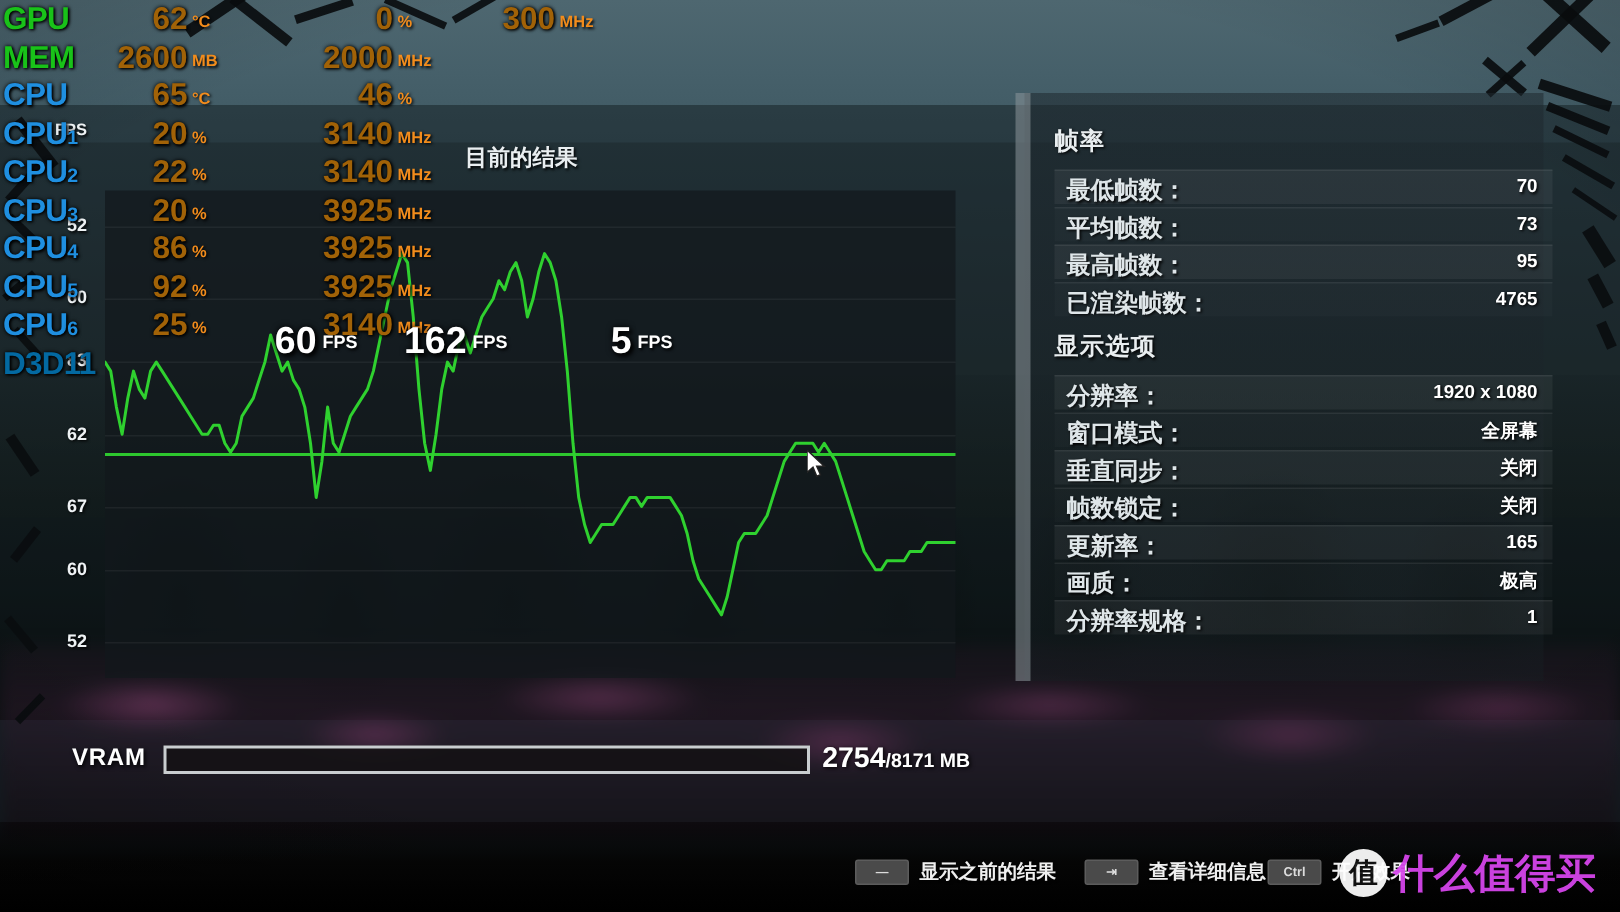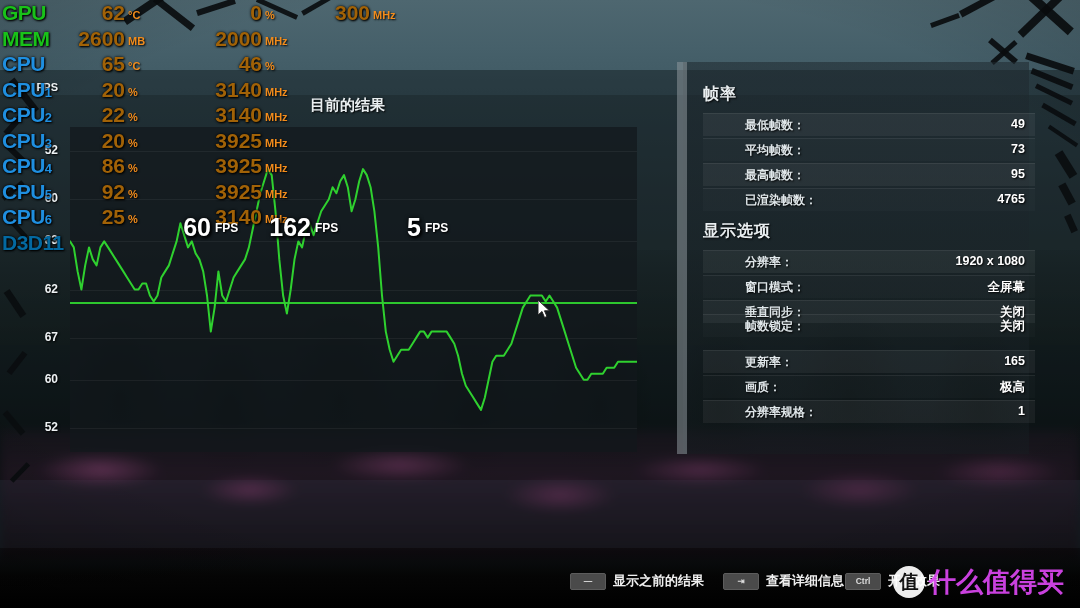--- a/index.html
+++ b/index.html
@@ -93,22 +93,22 @@
   .rpanel{position:absolute;left:683px;top:62px;width:360px;height:400px;}
   .rp-bg{position:absolute;left:0;top:0;width:346px;height:392px;
     background:linear-gradient(180deg,rgba(30,40,46,.55) 0%,rgba(22,30,34,.42) 100%);}
   .rp-torn{position:absolute;left:-6px;top:0;width:10px;height:392px;
     background:rgba(140,150,155,.55);}
   .rp-h{position:absolute;font-size:16px;color:#e9eef0;font-weight:bold;
     text-shadow:1px 1px 2px #000;letter-spacing:1px;}
   .rp-row{position:absolute;left:20px;width:332px;height:22px;
     background:rgba(255,255,255,.055);border-top:1px solid rgba(255,255,255,.07);}
   .rp-row.alt{background:rgba(255,255,255,.02);}
-  .rp-k{position:absolute;left:8px;top:3px;font-size:12px;color:#dfe6e9;font-weight:bold;
-    text-shadow:1px 1px 2px #000;margin-left:34px;}
+  .rp-k{position:absolute;left:8px;top:3px;font-size:16px;color:#dfe6e9;font-weight:bold;
+    text-shadow:1px 1px 2px #000;}
   .rp-v{position:absolute;right:10px;top:3px;font-size:12.5px;color:#fff;font-weight:bold;
     text-shadow:1px 1px 2px #000;}
 
   
   .bottombar{position:absolute;left:0;top:562px;width:1080px;height:46px;}
   .hint{position:absolute;display:flex;align-items:center;}
   .keycap{display:inline-flex;align-items:center;justify-content:center;
     min-width:26px;height:15px;padding:0 4px;background:#4a4a4a;border-radius:2px;
     color:#dcdcdc;font-size:8.5px;font-weight:bold;margin-right:7px;
     border:1px solid #5c5c5c;}
@@ -171,21 +171,21 @@
   </div>
   <div class="bg-vignette"></div>
 
   <div class="rpanel">
     <div class="rp-bg"></div>
     <div class="rp-torn"></div>
     <div class="rp-h" style="left:20px;top:22px;">帧率</div>
     <div id="framerate-rows">
         <div class="rp-row" style="top: 51px;">
           <span class="rp-k">最低帧数：</span>
-          <span class="rp-v">49</span>
+          <span class="rp-v">70</span>
         </div>
         <div class="rp-row alt" style="top: 76px;">
           <span class="rp-k">平均帧数：</span>
           <span class="rp-v">73</span>
         </div>
         <div class="rp-row" style="top: 101px;">
           <span class="rp-k">最高帧数：</span>
           <span class="rp-v">95</span>
         </div>
         <div class="rp-row alt" style="top: 126px;">
@@ -200,21 +200,21 @@
           <span class="rp-v">1920 x 1080</span>
         </div>
         <div class="rp-row alt" style="top: 213px; text-align: right;">
           <span class="rp-k">窗口模式：</span>
           <span class="rp-v">全屏幕</span>
         </div>
         <div class="rp-row" style="top: 238px;">
           <span class="rp-k">垂直同步：</span>
           <span class="rp-v">关闭</span>
         </div>
-        <div class="rp-row alt" style="top: 252px;">
+        <div class="rp-row alt" style="top: 263px;">
           <span class="rp-k">帧数锁定：</span>
           <span class="rp-v">关闭</span>
         </div>
         <div class="rp-row" style="top: 288px;">
           <span class="rp-k">更新率：</span>
           <span class="rp-v">165</span>
         </div>
         <div class="rp-row alt" style="top: 313px;">
           <span class="rp-k">画质：</span>
           <span class="rp-v">极高</span>
@@ -325,20 +325,29 @@
 
   <div class="fpscounters" id="fps-counters">
       <div class="fpsv" style="right: 449px;">60</div>
       <div class="fpsu" style="left: 215px;">FPS</div>
       <div class="fpsv" style="right: 349px;">162</div>
       <div class="fpsu" style="left: 315px;">FPS</div>
       <div class="fpsv" style="right: 239px;">5</div>
       <div class="fpsu" style="left: 425px;">FPS</div>
     </div>
 
+  <div class="vram">
+    <span class="vram-label">VRAM</span>
+    <span class="vram-track">
+      <span class="vram-fill" id="vram-fill" style="width: 34%;"></span>
+    </span>
+    <span class="vram-text">
+      <span>2754</span><span class="small">/</span><span class="small">8171 MB</span>
+    </span>
+  </div>
 
   <div class="bottombar">
     <div id="hints">
         <div class="hint" style="left: 570px; top: 10px;">
           <span class="keycap">—</span>
           <span class="hint-t">显示之前的结果</span>
         </div>
         <div class="hint" style="left: 723px; top: 10px;">
           <span class="keycap">⇥</span>
           <span class="hint-t">查看详细信息</span>

